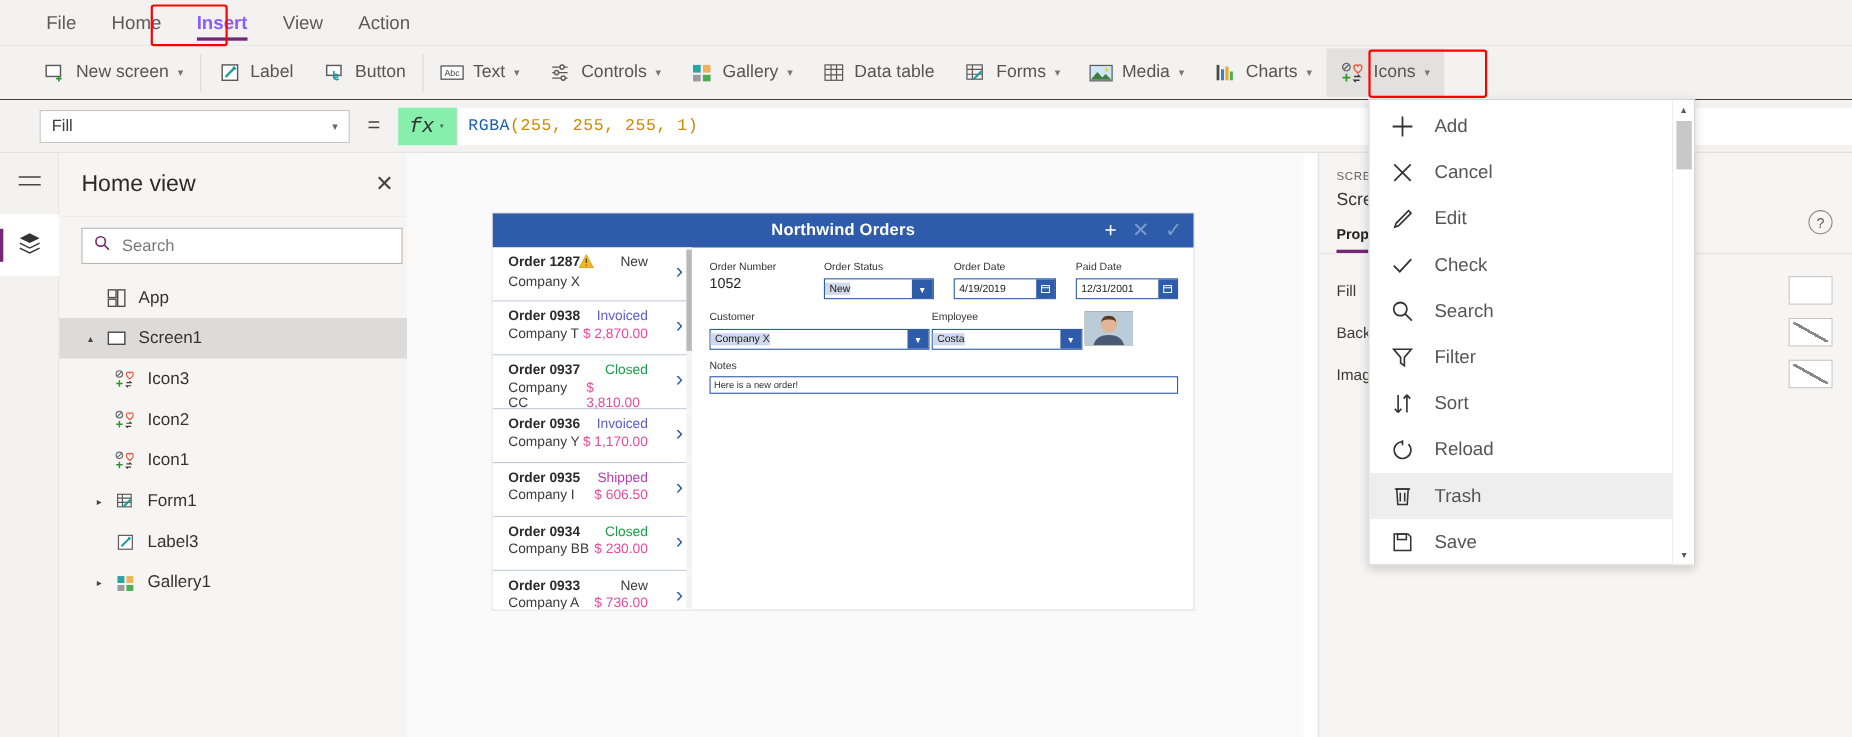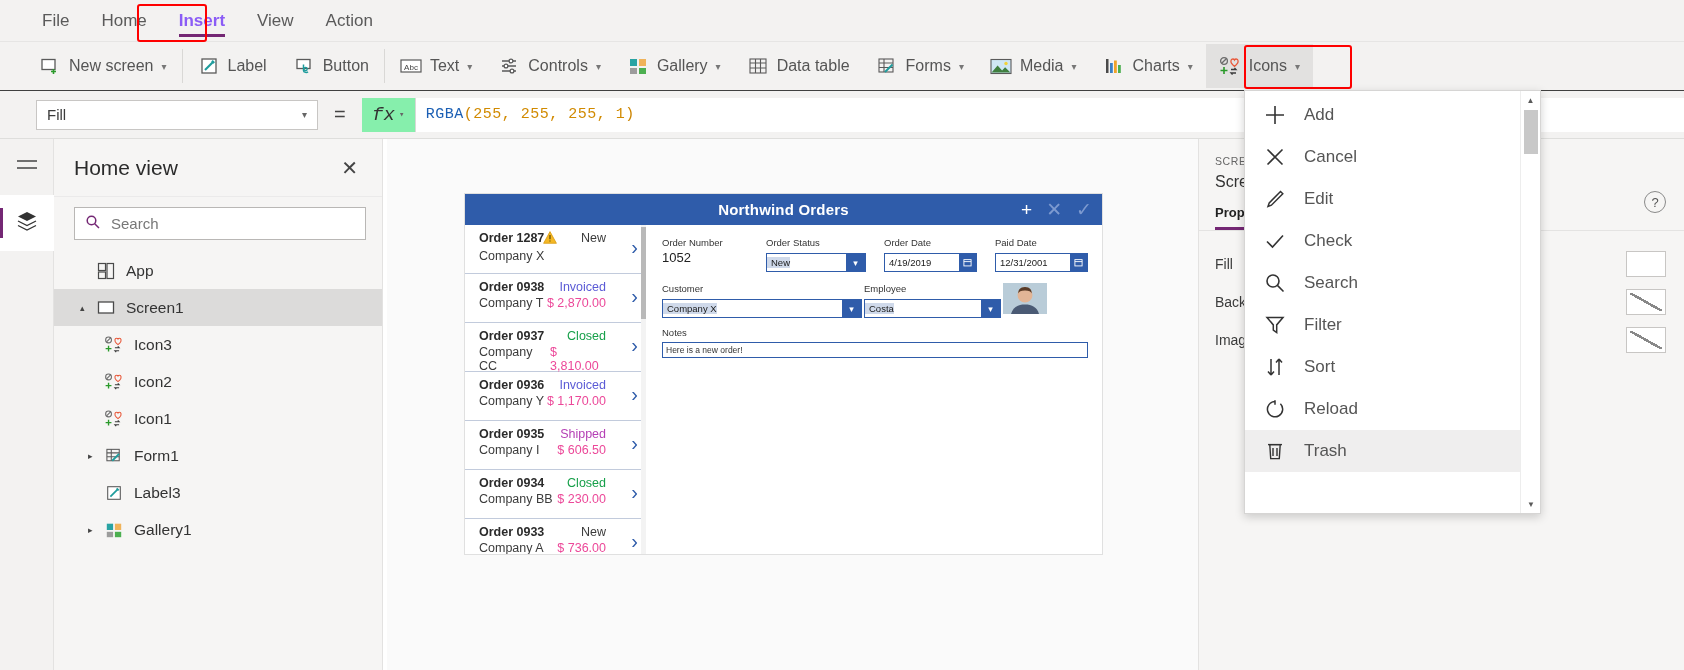--- a/index.html
+++ b/index.html
@@ -134,21 +134,21 @@
     font-size: 15.5px; color: #333; cursor: default;
   }
   .tree-row.sel { background: #dcdbda; }
   .tw-arrow { width: 14px; font-size: 9px; color: #444; margin-left: 6px; }
   .tw-ico { width: 24px; display: flex; align-items: center; justify-content: center; margin-right: 8px; }
   .d1 { padding-left: 20px; }
   .d2 { padding-left: 48px; }
 
   
   .canvas {
-    position: absolute; left: 387px; top: 139px; width: 815px; height: 531px;
+    position: absolute; left: 370px; top: 139px; width: 815px; height: 531px;
     background: #fafafa;
   }
   .phone {
     position: absolute; left: 78px; top: 55px; width: 637px; height: 360px;
     background: #ffffff;
     box-shadow: 0 0 0 1px #e0e0e0;
   }
   .app-header {
     height: 31px; background: #2f5caa;
     display: flex; align-items: center; justify-content: center;
@@ -879,20 +879,29 @@
         <span class="dd-ico">
           <svg width="22" height="22" viewBox="0 0 22 22" fill="none" stroke="#333" stroke-width="1.4">
             <path d="M4 4.6h14"></path>
             <path d="M5.8 4.6h10.4l-.9 14H6.7z"></path>
             <path d="M9 8v8M13 8v8"></path>
           </svg>
         </span>
         <span>Trash</span>
       </div>
 
+      <div class="dd-item">
+        <span class="dd-ico">
+          <svg width="22" height="22" viewBox="0 0 22 22" fill="none" stroke="#333" stroke-width="1.4">
+            <path d="M3.5 3.5h12.5L18.5 6v12.5h-15z"></path>
+            <rect x="6.5" y="3.5" width="8" height="5"></rect>
+          </svg>
+        </span>
+        <span>Save</span>
+      </div>
 
     </div>
 
     <div class="dd-scroll">
       <div class="dd-arrow">▲</div>
       <div class="dd-thumb"></div>
       <div class="dd-arrow bottom">▼</div>
     </div>
   </div>
 

